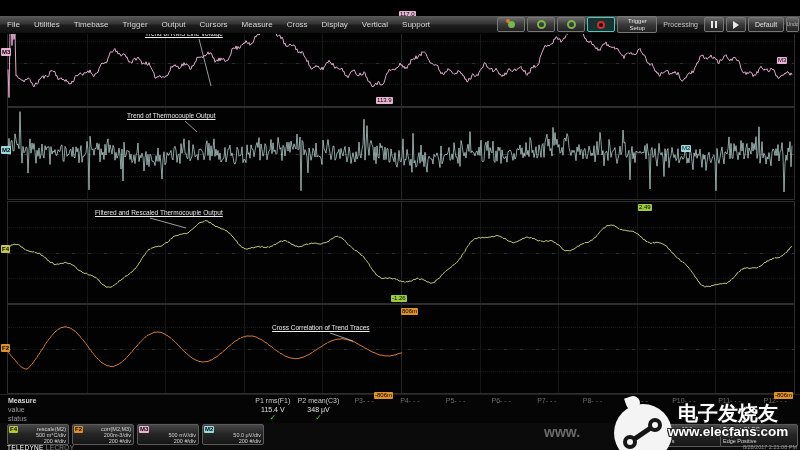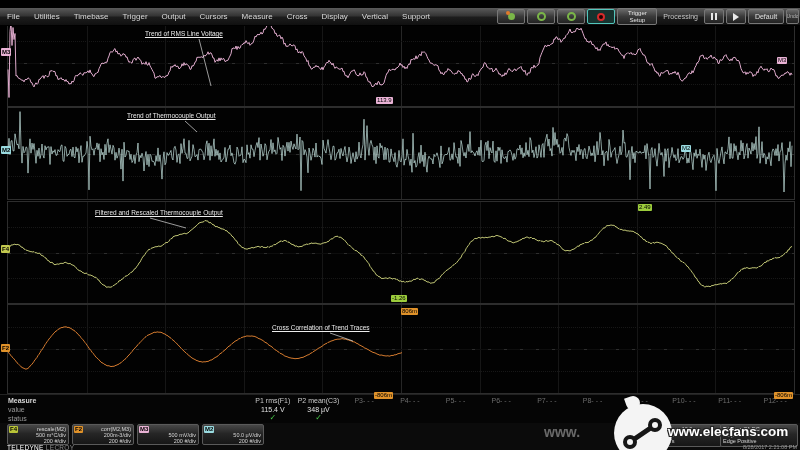--- a/index.html
+++ b/index.html
@@ -1,19 +1,19 @@
 <!DOCTYPE html>
 <html><head>
 <meta charset="utf-8">
 <style>
   html,body{margin:0;padding:0;background:#000;}
   #app{position:relative;width:800px;height:450px;background:#000;overflow:hidden;
        font-family:"Liberation Sans","DejaVu Sans",sans-serif;}
   
-  .menubar{position:absolute;top:8px;left:0;width:800px;height:17px;
+  .menubar{position:absolute;top:16px;left:0;width:800px;height:17px;
     background:linear-gradient(#5a5a5a,#353535 45%,#1c1c1c 55%,#101010);
     border-bottom:1px solid #000;display:flex;align-items:center;z-index:5;}
   #menu-items{display:flex;align-items:center;height:100%;}
   .menu-item{font-size:8px;color:#d8d8d8;padding:0 7px;line-height:17px;cursor:default;}
   .tb-cluster{position:absolute;right:1px;top:1px;display:flex;align-items:center;gap:2px;height:15px;}
   .tbtn{height:13px;background:linear-gradient(#6a6a6a,#3a3a3a 50%,#222);
     border:1px solid #777;border-radius:2px;display:flex;align-items:center;justify-content:center;}
   .ibtn{width:26px;}
   .ibtn .dot{width:7px;height:7px;border-radius:50%;background:#7ab648;position:relative;}
   .ibtn .dot .mini{position:absolute;width:4px;height:4px;border-radius:50%;background:#e07a2a;top:-2px;left:-2px;}
@@ -338,16 +338,17 @@
   <div id="watermark">
     <span class="wm-frag">www.</span>
     <div class="wm-flame"></div>
     <div class="wm-circle">
       <svg width="58" height="58">
         <line x1="16" y1="38" x2="41" y2="21" stroke="#161616" stroke-width="5" stroke-linecap="round"></line>
         <circle cx="16" cy="38" r="5" fill="#f4f4f4" stroke="#161616" stroke-width="4"></circle>
         <circle cx="41" cy="21" r="5" fill="#f4f4f4" stroke="#161616" stroke-width="4"></circle>
       </svg>
     </div>
+    <div class="wm-cn">电子发烧友</div>
     <div class="wm-url">www.elecfans.com</div>
   </div>
 
 </div>
 
 </body></html>

